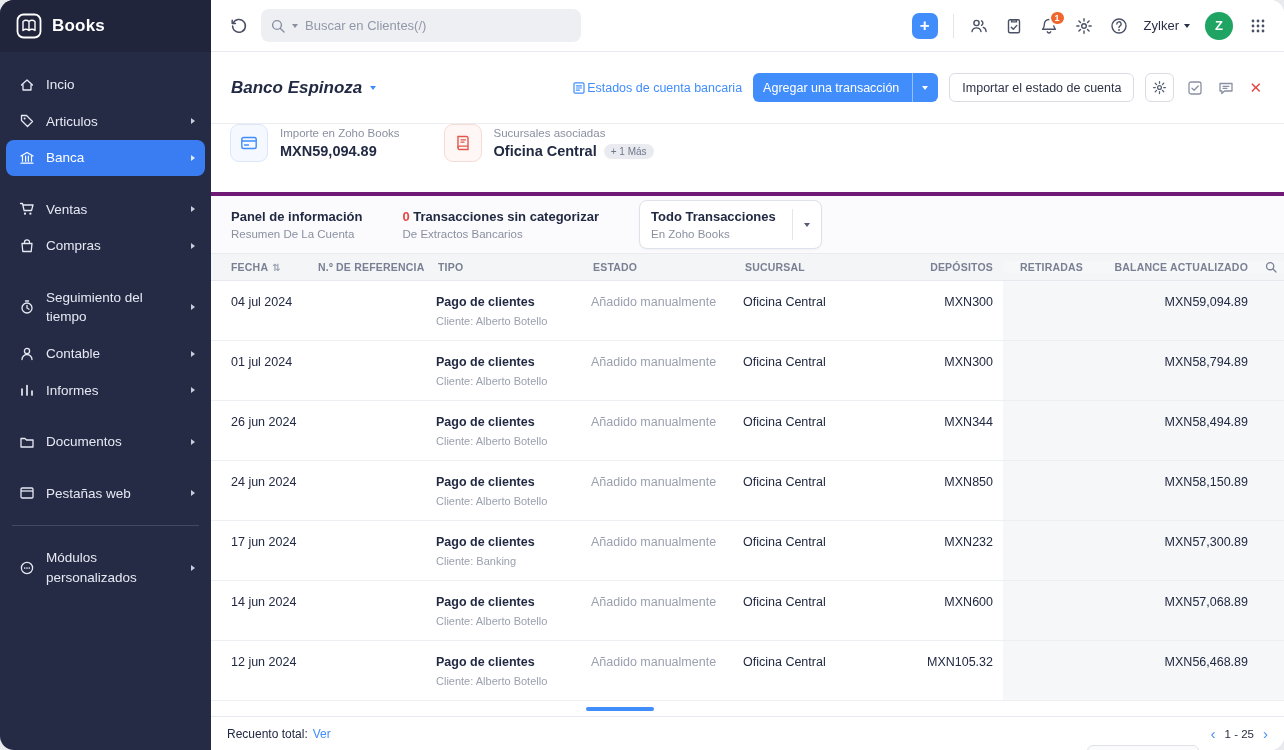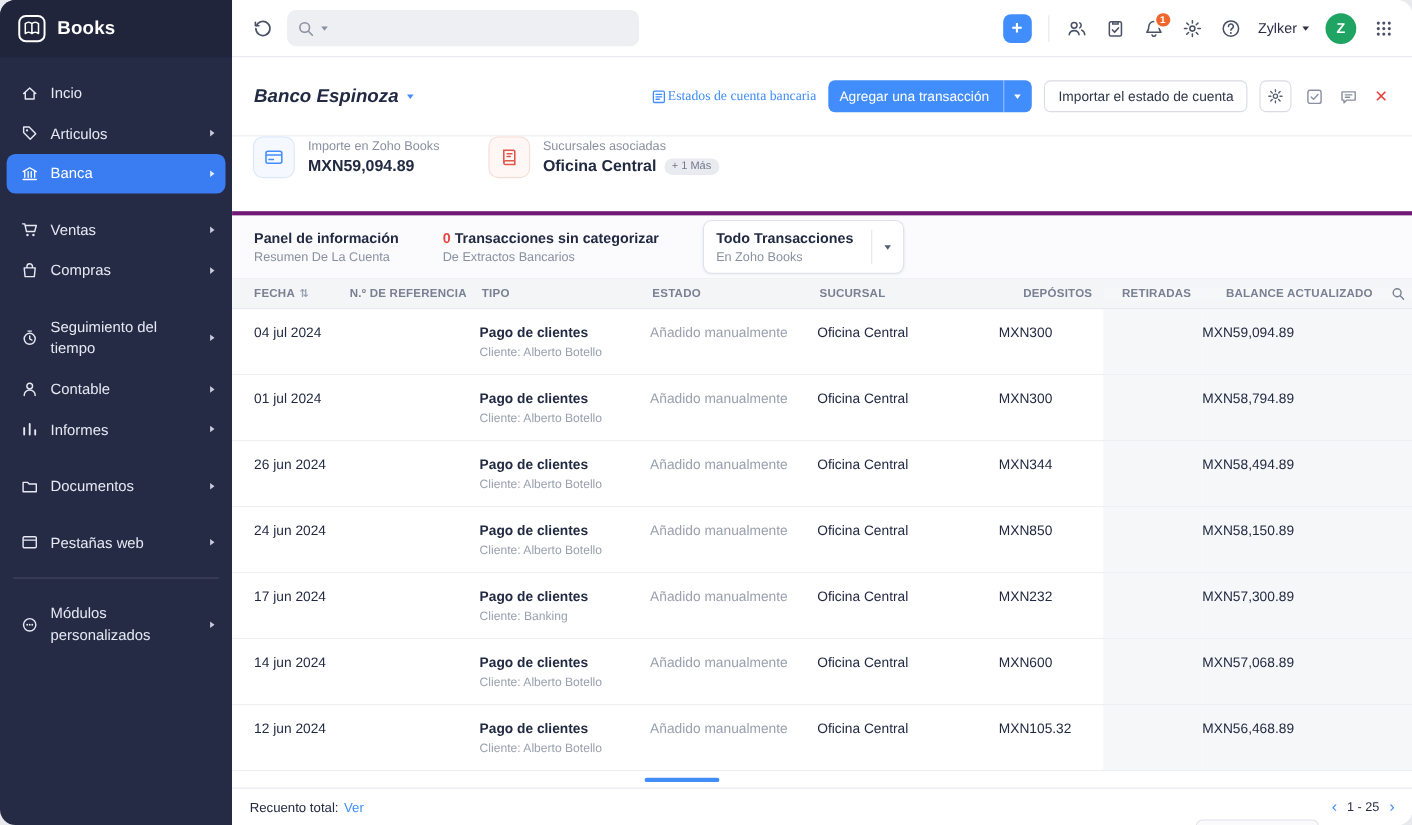--- a/index.html
+++ b/index.html
@@ -54,21 +54,21 @@
             display:grid; place-items:center; cursor:pointer; }
 
   
   .content { flex:1; min-height:0; display:flex; flex-direction:column; position:relative; }
 
   .page-header { height:72px; flex-shrink:0; display:flex; align-items:center; padding:0 20px; border-bottom:1px solid #ebedf1; }
   .page-title-wrap { display:flex; align-items:center; gap:8px; cursor:pointer; }
   .page-title { font-size:17px; font-weight:700; color:#222a43;font-style:italic; }
   .page-title-wrap .caret-down { border-top-color:#408dfb; }
   .ph-right { margin-left:auto; display:flex; align-items:center; gap:11px; }
-  .stmt-link { display:flex; align-items:center; gap:1px; color:#408dfb; font-size:12.5px; cursor:pointer;font-family:Liberation Serif, serif; }
+  .stmt-link { display:flex; align-items:center; gap:1px; color:#408dfb; font-size:12.5px; cursor:pointer; }
   .stmt-link svg { width:14px; height:14px; }
   .btn-primary { height:29px; background:#408dfb; color:#fff; border:none; border-radius:6px; font-size:12.5px;
                  display:flex; align-items:center; gap:13px; padding:0 10px; cursor:pointer; font-family:inherit; }
   .btn-primary .split { border-left:1px solid rgba(255,255,255,.45); padding-left:9px; height:100%; display:flex; align-items:center; }
   .btn-primary .caret-down { border-top-color:#fff; }
   .btn-secondary { height:29px; background:#fff; border:1px solid #d9dce4; border-radius:6px; color:#2e3548;
                    font-size:12.5px; padding:0 12px; cursor:pointer; font-family:inherit; }
   .icon-btn-bordered { width:29px; height:29px; border:1px solid #d9dce4; border-radius:6px; background:#fff;
                        display:grid; place-items:center; color:#5a6175; cursor:pointer; }
   .icon-btn-bordered svg { width:15px; height:15px; }
@@ -105,21 +105,21 @@
            font-size:10.5px; font-weight:700; color:#7a8093; letter-spacing:.2px; }
   .th { padding-left:2px; white-space:nowrap; overflow:hidden; }
   .th.first { padding-left:20px; display:flex; align-items:center; gap:4px; }
   .th.right { text-align:right; padding-right:10px; }
   .th .sort-glyph { font-size:10px; color:#9aa0ae; }
   .th-search { display:grid; place-items:center; color:#7a8093; cursor:pointer; }
   .th-search svg { width:12px; height:12px; }
   .trow { height:60px; border-bottom:1px solid #edeff2; cursor:pointer; }
   .td { padding-top:14px; font-size:12.5px; color:#222a43; overflow:hidden; }
   .td.first { padding-left:20px; }
-  .td.right { padding-right:10px; }
+  .td.right { text-align:right; padding-right:10px; }
   .td.muted { color:#9aa0ae; }
   .type-main { font-weight:600; font-size:12.5px; color:#222a43; }
   .type-sub { font-size:11px; color:#9aa0ae; margin-top:6px; }
   .shaded { background:#f6f7f9; }
   .hscroll-thumb { position:absolute; bottom:5px; left:375px; width:68px; height:4px; background:#408dfb; border-radius:2px; }
 
   
   .page-footer { height:34px; flex-shrink:0; border-top:1px solid #e7e9ef; background:#fff; display:flex; align-items:center;
                  padding:0 16px 0 16px; font-size:12px; color:#222a43; gap:5px; }
   .link-blue { color:#408dfb; cursor:pointer; }
@@ -266,20 +266,21 @@
             <path d="M3.2 6.2A6.4 6.4 0 1 1 2.6 9" fill="none" stroke="currentColor" stroke-width="1.5" stroke-linecap="round"></path>
             <path d="M2.2 3.2v3.2h3.2" fill="none" stroke="currentColor" stroke-width="1.5" stroke-linecap="round" stroke-linejoin="round"></path>
           </svg>
       </button>
       <div class="searchbox">
         <svg viewBox="0 0 14 14">
             <circle cx="6" cy="6" r="4.4" fill="none" stroke="currentColor" stroke-width="1.4"></circle>
             <path d="M9.4 9.4 13 13" stroke="currentColor" stroke-width="1.4" stroke-linecap="round"></path>
           </svg>
         <span class="caret-down"></span>
+        <input type="text" value="" placeholder="Buscar en Clientes(/)" style="">
       </div>
 
       <div class="topbar-right">
         <button class="plus-btn">+</button>
         <span class="v-div"></span>
         <button class="tb-icon">
           <svg viewBox="0 0 18 18">
               <circle cx="6.5" cy="6" r="2.6" fill="none" stroke="currentColor" stroke-width="1.4"></circle>
               <path d="M2 14.5a4.6 4.6 0 0 1 9 0" fill="none" stroke="currentColor" stroke-width="1.4" stroke-linecap="round"></path>
               <path d="M11.6 3.8a2.6 2.6 0 0 1 0 4.5 M13.3 10.4a4.6 4.6 0 0 1 2.8 4.1" fill="none" stroke="currentColor" stroke-width="1.4" stroke-linecap="round"></path>

